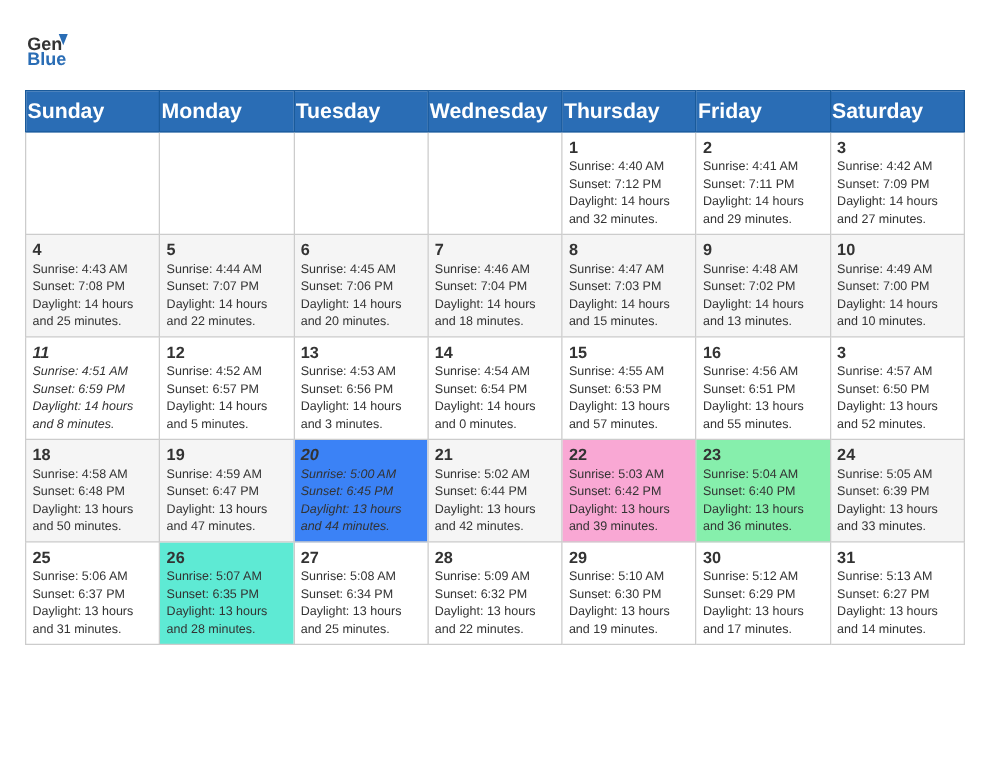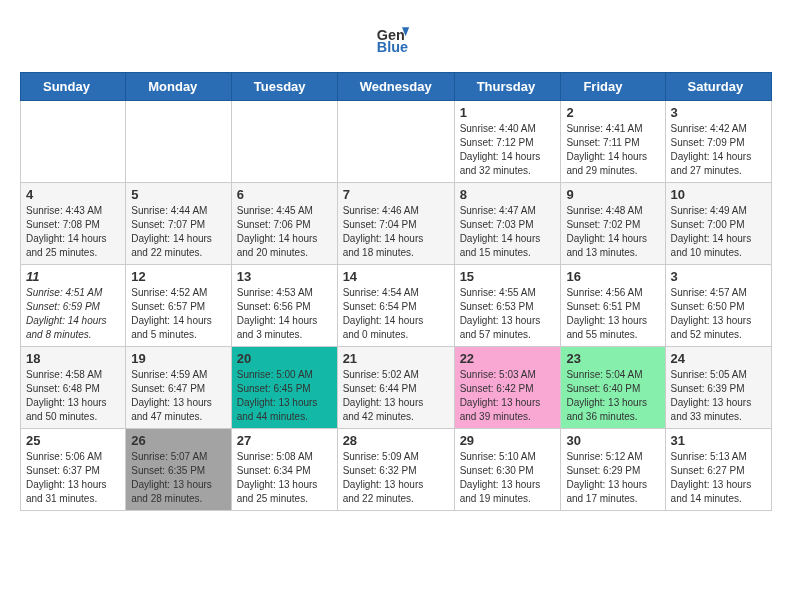--- a/index.html
+++ b/index.html
@@ -5,21 +5,21 @@
     * { box-sizing: border-box; margin: 0; padding: 0; }
     body {
       font-family: Arial, sans-serif;
       background: #fff;
       width: 792px;
       min-height: 612px;
       padding: 20px;
     }
     .header {
       display: flex;
-      justify-content: center;
+      justify-content: flex-start;
       align-items: flex-start;
       margin-bottom: 16px;
     }
     .logo {
       display: flex;
       align-items: center;
       gap: 6px;
     }
     .logo-text {
       display: flex;
@@ -53,22 +53,22 @@
       color: #555;
     }
     .calendar {
       width: 100%;
       border-collapse: collapse;
       border: 1px solid #ccc;
     }
     .calendar th {
       background-color: #2a6db5;
       color: #fff;
-      padding: 6px 22px;
-      font-size: 13px;
+      padding: 6px 1px;
+      font-size: 17px;
       font-weight: bold;
       text-align: left;
       border: 1px solid #1a5a9a;
     }
     .calendar td {
       vertical-align: top;
       padding: 4px 5px;
       font-size: 10.5px;
       color: #333;
       border: 1px solid #ccc;
@@ -211,21 +211,21 @@
       </tr>
       <tr>
         <td style="background: rgb(245, 245, 245);">
           <span class="day-num">18</span>
           <div class="day-info">Sunrise: 4:58 AM<br>Sunset: 6:48 PM<br>Daylight: 13 hours<br>and 50 minutes.</div>
         </td>
         <td style="background: rgb(245, 245, 245);">
           <span class="day-num">19</span>
           <div class="day-info">Sunrise: 4:59 AM<br>Sunset: 6:47 PM<br>Daylight: 13 hours<br>and 47 minutes.</div>
         </td>
-        <td style="background: #14b8a6;">
+        <td style="background: #3b82f6; font-style: italic;">
           <span class="day-num">20</span>
           <div class="day-info">Sunrise: 5:00 AM<br>Sunset: 6:45 PM<br>Daylight: 13 hours<br>and 44 minutes.</div>
         </td>
         <td style="background: rgb(245, 245, 245);">
           <span class="day-num">21</span>
           <div class="day-info">Sunrise: 5:02 AM<br>Sunset: 6:44 PM<br>Daylight: 13 hours<br>and 42 minutes.</div>
         </td>
         <td style="background: #f9a8d4;">
           <span class="day-num">22</span>
           <div class="day-info">Sunrise: 5:03 AM<br>Sunset: 6:42 PM<br>Daylight: 13 hours<br>and 39 minutes.</div>
@@ -237,21 +237,21 @@
         <td style="background: rgb(245, 245, 245);">
           <span class="day-num">24</span>
           <div class="day-info">Sunrise: 5:05 AM<br>Sunset: 6:39 PM<br>Daylight: 13 hours<br>and 33 minutes.</div>
         </td>
       </tr>
       <tr>
         <td style="background: rgb(255, 255, 255);">
           <span class="day-num">25</span>
           <div class="day-info">Sunrise: 5:06 AM<br>Sunset: 6:37 PM<br>Daylight: 13 hours<br>and 31 minutes.</div>
         </td>
-        <td style="background: #a3a3a3;">
+        <td style="background: #5eead4;">
           <span class="day-num">26</span>
           <div class="day-info">Sunrise: 5:07 AM<br>Sunset: 6:35 PM<br>Daylight: 13 hours<br>and 28 minutes.</div>
         </td>
         <td style="background: rgb(255, 255, 255);">
           <span class="day-num">27</span>
           <div class="day-info">Sunrise: 5:08 AM<br>Sunset: 6:34 PM<br>Daylight: 13 hours<br>and 25 minutes.</div>
         </td>
         <td style="background: rgb(255, 255, 255);">
           <span class="day-num">28</span>
           <div class="day-info">Sunrise: 5:09 AM<br>Sunset: 6:32 PM<br>Daylight: 13 hours<br>and 22 minutes.</div>

